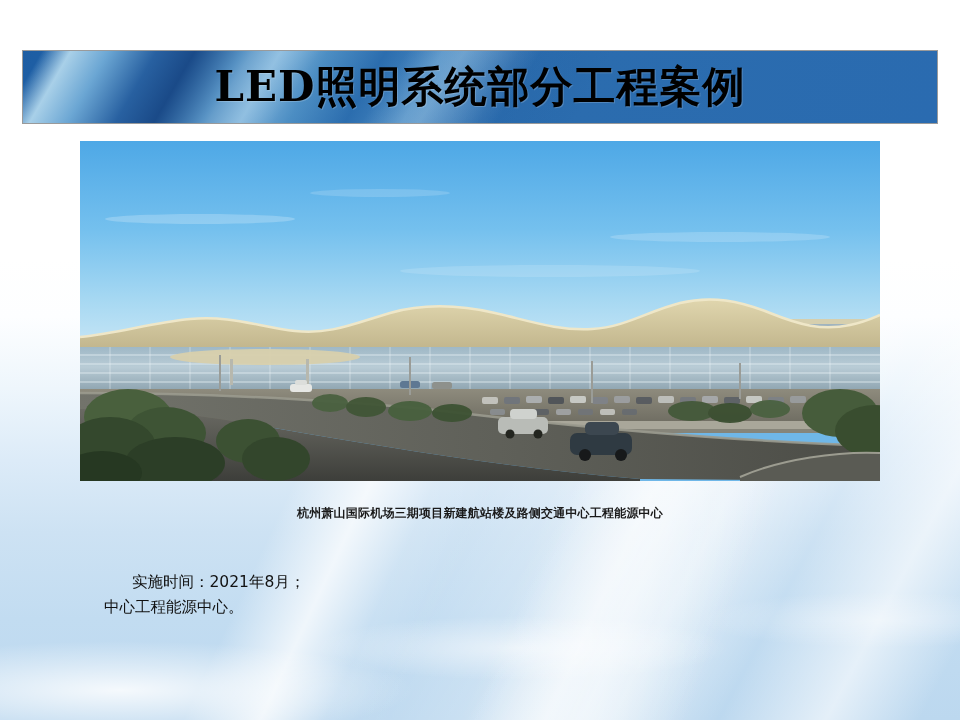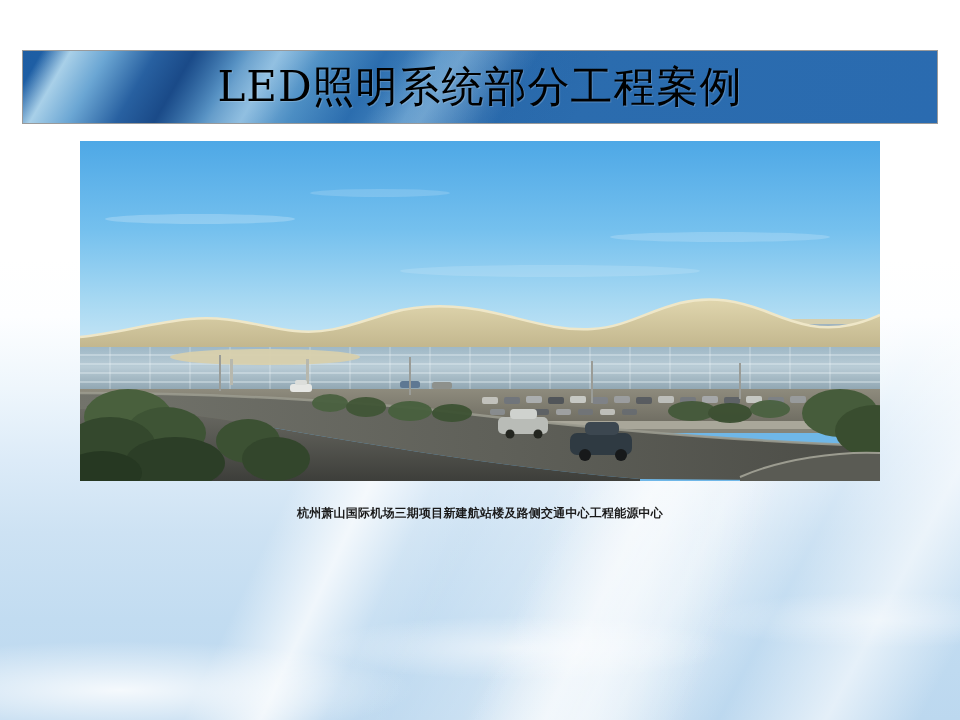--- a/index.html
+++ b/index.html
@@ -103,21 +103,21 @@
         rgba(200,228,245,0.45) 46%,
         rgba(255,255,255,0.0) 54%),
       linear-gradient(110deg, #1d5da3 0%, #2f73b5 30%, #2b6cae 60%, #2a6bb0 100%);
     display: flex;
     align-items: center;
     justify-content: center;
   }
   #title-text {
     position: relative;
     font-family: "DejaVu Serif", "Liberation Serif", serif;
-    font-weight: 400;
+    font-weight: 700;
     font-size: 42px;
     letter-spacing: 1px;
     color: #000000;
     line-height: 1;
     white-space: nowrap;
     text-shadow: 1px 1px 0 rgba(255,255,255,0.18);
   }
 
   
   #project-photo {
@@ -373,16 +373,18 @@
       </g>
 
       <path d="M660,336 C700,318 760,310 800,312 L800,340 L660,340 Z" fill="#5a5b54"></path>
       <path d="M660,336 C700,318 760,310 800,312" fill="none" stroke="#9c9c90" stroke-width="2"></path>
     </svg>
   </div>
 
   <div id="photo-caption">杭州萧山国际机场三期项目新建航站楼及路侧交通中心工程能源中心</div>
 
   <div id="body-text">
+    <div class="indent">实施时间：2021年8月；</div>
+    <div>中心工程能源中心。</div>
   </div>
 
 
 </div>
 
 </body></html>

